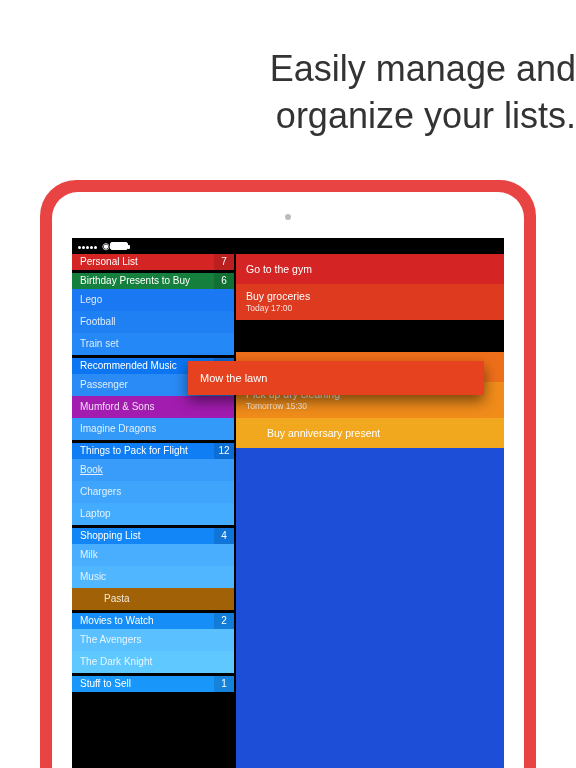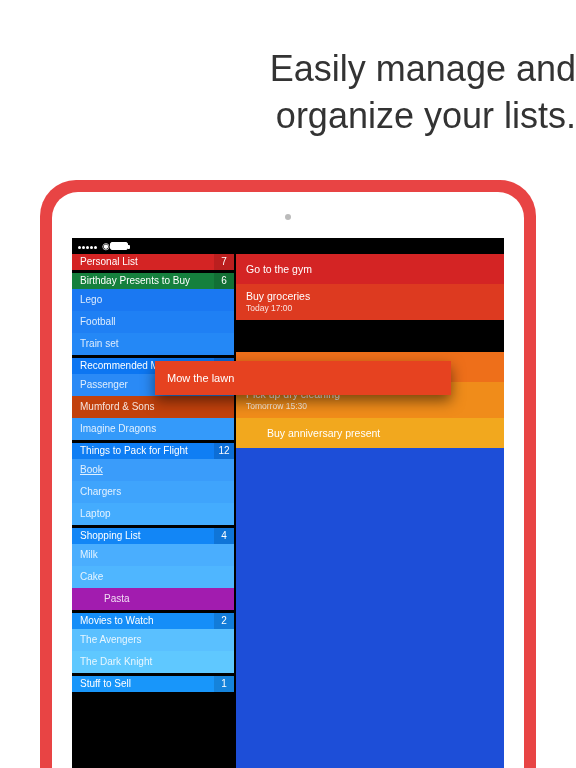--- a/index.html
+++ b/index.html
@@ -120,21 +120,21 @@
     justify-content: center;
     padding-left: 10px;
     color: #fff;
     font-size: 10.5px;
   }
   .task-row.tall { height: 36px; }
   .task-sub { font-size: 8.5px; color: rgba(255,255,255,0.85); margin-top: 1px; }
 
   .floating-card {
     position: absolute;
-    left: 83px;
+    left: 116px;
     top: 107px;
     width: 296px;
     height: 34px;
     background: #e64220;
     color: #fff;
     font-size: 11px;
     display: flex;
     align-items: center;
     padding-left: 12px;
     box-shadow: 0 6px 14px rgba(0,0,0,0.5);
@@ -179,38 +179,38 @@
             </div>
             <div class="sub-item" style="background: rgb(26, 120, 242);">Lego</div>
             <div class="sub-item" style="background: rgb(31, 128, 244);">Football</div>
             <div class="sub-item" style="background: rgb(36, 136, 246);">Train set</div>
             <div class="gap"></div>
             <div class="list-header blue-hdr" style="background: rgb(12, 118, 242);">
               <span class="title">Recommended Music</span>
               <span class="count">3</span>
             </div>
             <div class="sub-item" style="background: rgb(42, 138, 246);">Passenger</div>
-            <div class="sub-item" style="background: #c2410c;">Mumford &amp; Sons</div>
+            <div class="sub-item" style="background: #a21caf;">Mumford &amp; Sons</div>
             <div class="sub-item" style="background: rgb(52, 154, 250);">Imagine Dragons</div>
             <div class="gap"></div>
             <div class="list-header blue-hdr" style="background: rgb(15, 126, 244); gap: 20px;">
               <span class="title">Things to Pack for Flight</span>
               <span class="count">12</span>
             </div>
             <div class="sub-item" style="background: rgb(58, 156, 250); text-decoration: underline;">Book</div>
             <div class="sub-item" style="background: rgb(63, 164, 252);">Chargers</div>
             <div class="sub-item" style="background: rgb(68, 172, 254);">Laptop</div>
             <div class="gap"></div>
             <div class="list-header blue-hdr" style="background: rgb(18, 134, 246);">
               <span class="title">Shopping List</span>
               <span class="count">4</span>
             </div>
             <div class="sub-item" style="background: rgb(74, 174, 254);">Milk</div>
-            <div class="sub-item" style="background: rgb(79, 182, 255);">Cake</div>
-            <div class="sub-item" style="background: #a21caf; padding-left: 32px;">Pasta</div>
+            <div class="sub-item" style="background: rgb(79, 182, 255);">Music</div>
+            <div class="sub-item" style="background: #a16207; padding-left: 32px;">Pasta</div>
             <div class="gap"></div>
             <div class="list-header blue-hdr" style="background: rgb(21, 142, 248);">
               <span class="title">Movies to Watch</span>
               <span class="count">2</span>
             </div>
             <div class="sub-item" style="background: rgb(90, 192, 255);">The Avengers</div>
             <div class="sub-item" style="background: rgb(95, 200, 255);">The Dark Knight</div>
             <div class="gap"></div>
             <div class="list-header blue-hdr" style="background: rgb(24, 150, 250);">
               <span class="title">Stuff to Sell</span>

